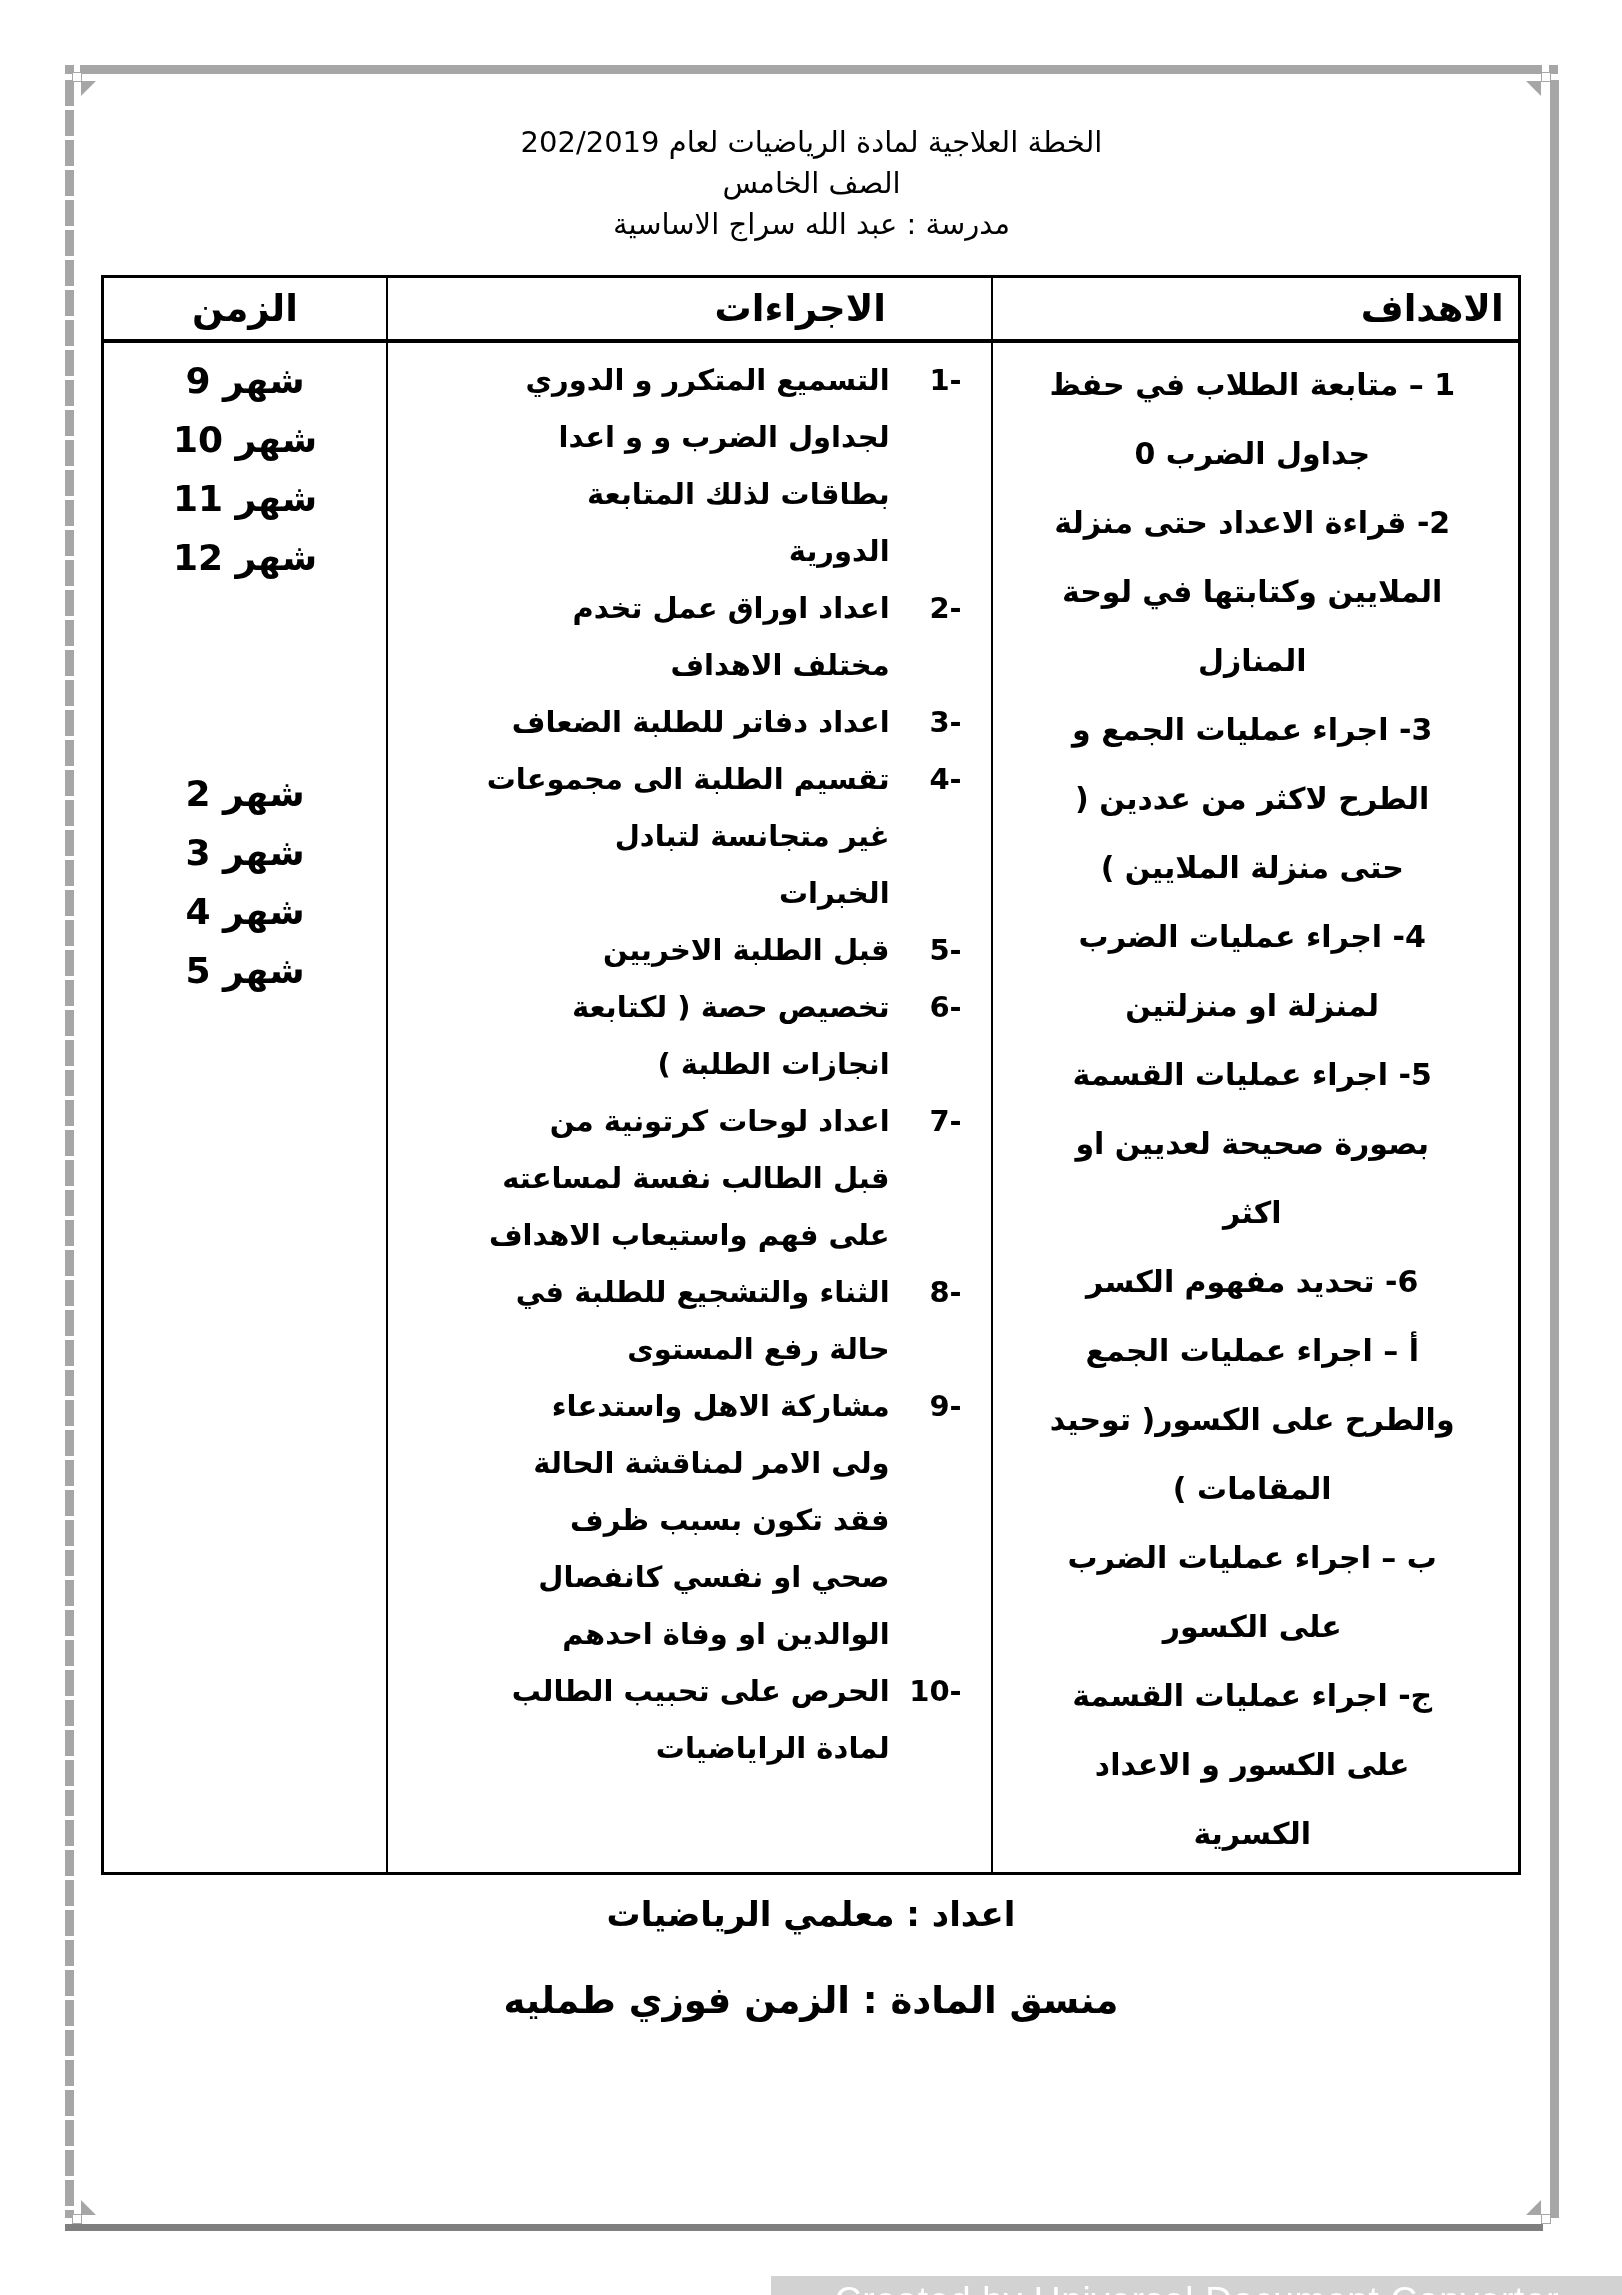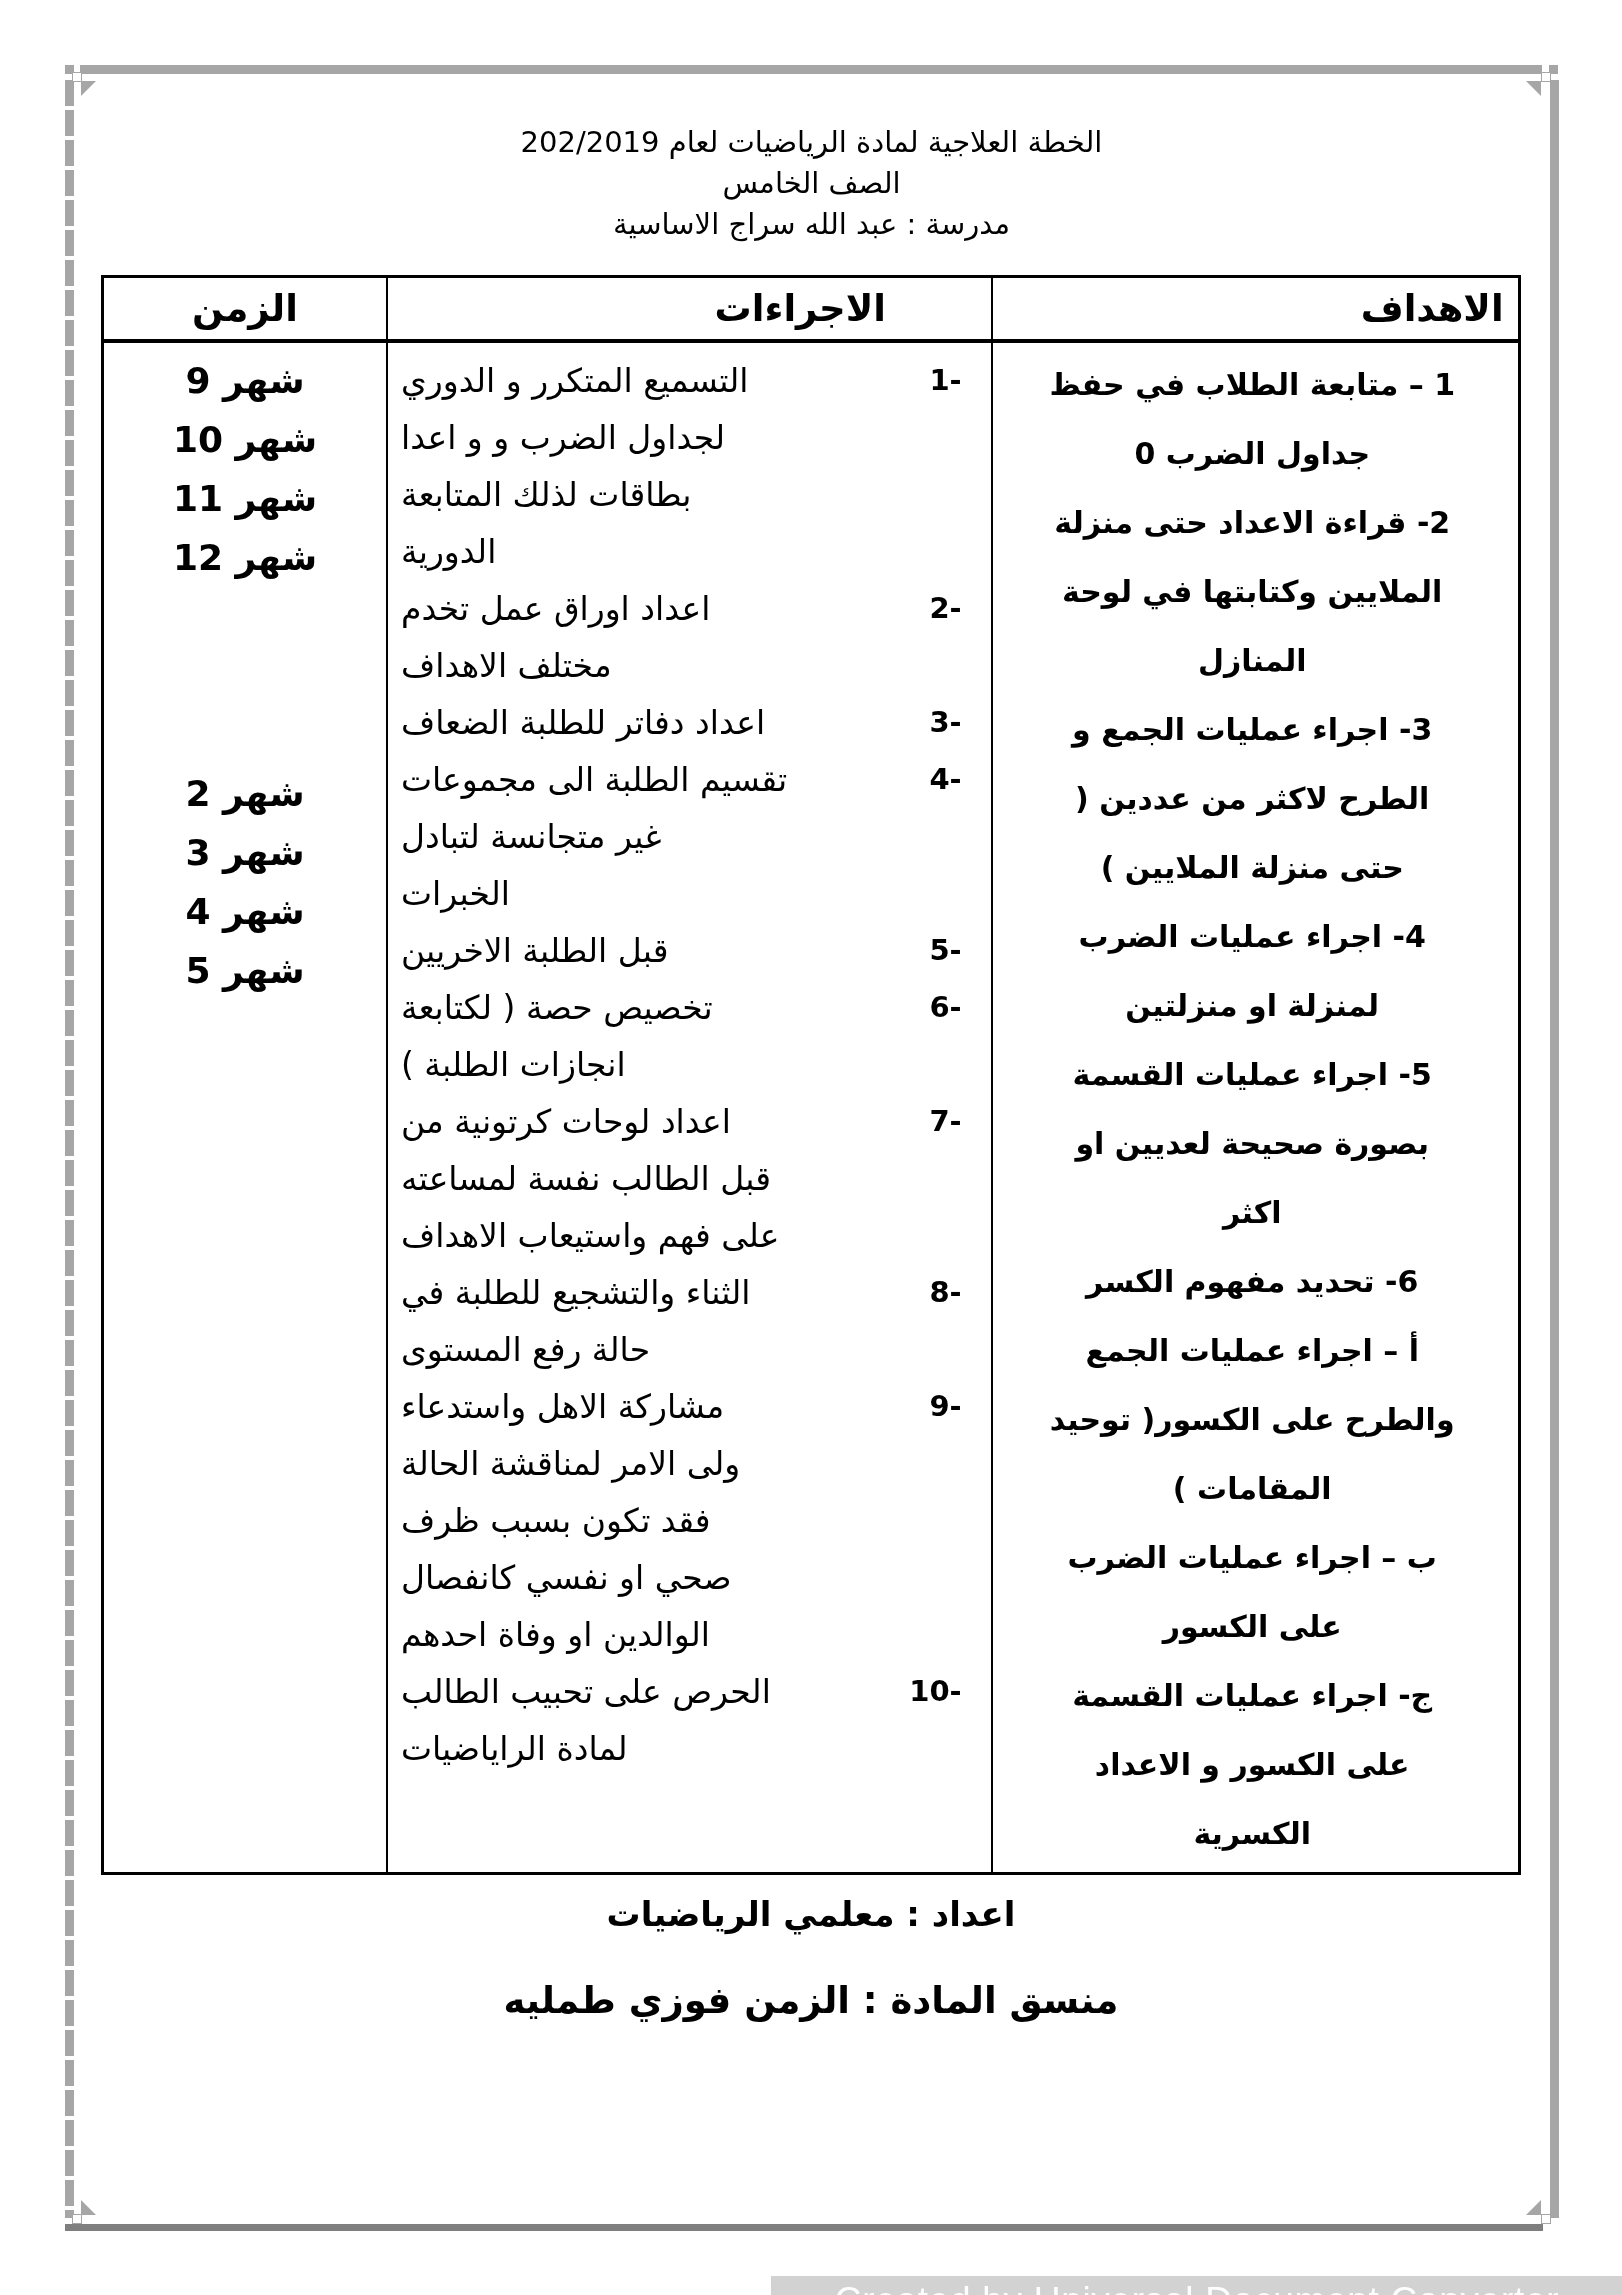--- a/index.html
+++ b/index.html
@@ -70,22 +70,22 @@
     text-align:center;white-space:nowrap;
   }
   .proc-cell{padding:9.2px 29.4px 0 13px;}
   .proc-item{display:flex;}
   .proc-num{
     width:72px;flex:0 0 72px;direction:ltr;text-align:right;
     font-size:29px;line-height:57px;font-weight:bold;white-space:nowrap;
   }
   .proc-lines{flex:1;min-width:0;}
   .pline{
-    height:57px;line-height:57px;font-size:33px;font-weight:normal;
-    text-align:left;white-space:nowrap;
+    height:57px;line-height:57px;font-size:29px;font-weight:bold;
+    text-align:right;white-space:nowrap;
   }
   .time-cell{padding:7.9px 6.5px 0 6.5px;}
   .time-group + .time-group{margin-top:177px;}
   .time-line{
     height:59px;line-height:59px;font-size:36px;font-weight:bold;text-align:center;white-space:nowrap;
   }
 
   
   .footer-prepared{
     position:absolute;left:101px;top:1891px;width:1420px;text-align:center;

